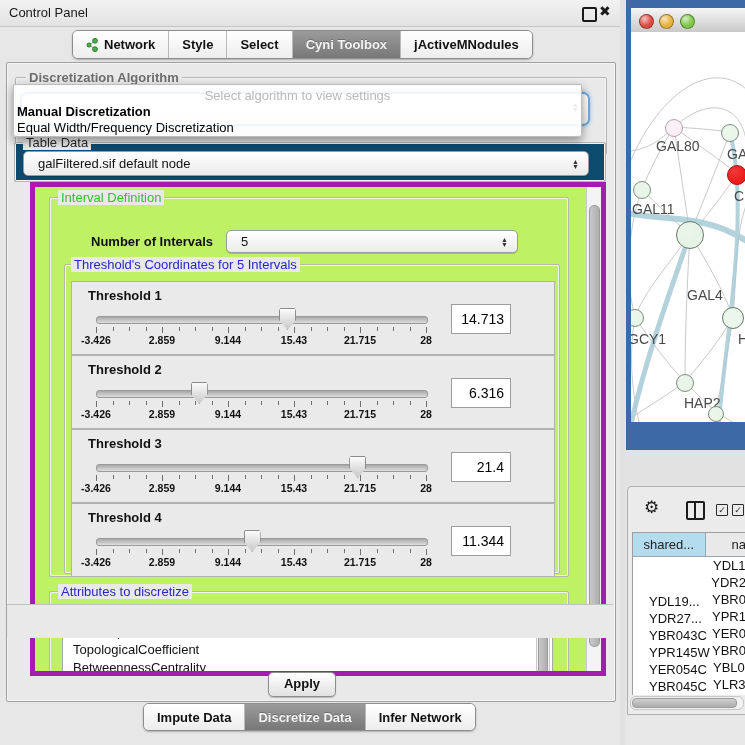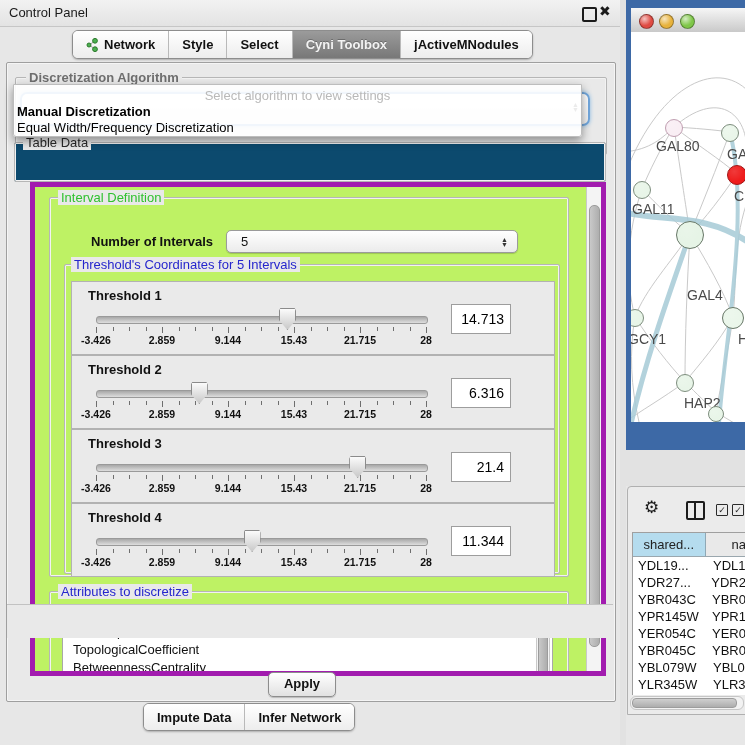--- a/index.html
+++ b/index.html
@@ -85,21 +85,21 @@
   #col-icon{left:686px;top:501px;width:15px;height:15px;border:2px solid #1c1c1c;border-radius:2px;}
   #col-icon:before{content:"";position:absolute;left:6px;top:0;width:2px;height:15px;background:#1c1c1c;}
   .cbx{position:absolute;top:504px;width:10px;height:10px;border:1.5px solid #2a2a2a;border-radius:1px;font-size:9px;line-height:10px;text-align:center;color:#2a2a2a;font-weight:bold;}
   #net-table{left:632px;top:532px;width:113px;height:162px;background:#fff;border:1px solid #9f9f9f;border-bottom:none;overflow:hidden;font-size:13px;}
   .th-row{display:flex;height:23px;border-bottom:1px solid #9aa7ae;}
   .th-cell{box-sizing:border-box;text-align:center;line-height:23px;color:#222;}
   .th-cell.c1{width:78px;background:#b5dcee;border-right:1px solid #8fa8b5;}
   .th-cell.c2{flex:1;background:#e9e9e9;text-align:left;padding-left:26px;}
   .td-row{display:flex;height:17px;line-height:17px;}
   .td-cell{box-sizing:border-box;color:#111;}
-  .td-cell.c1{width:78px;padding-left:5px;}
+  .td-cell.c1{width:78px;padding-left:16px;margin-top:36px;}
   .td-cell.c2{flex:1;padding-left:2px;}
   #hscroll{left:630px;top:696px;width:112px;height:12px;background:#f2f2f2;border:1px solid #c6c6c6;border-radius:6px;}
   #hthumb{left:632px;top:698px;width:103px;height:8px;background:linear-gradient(#cfcfcf,#adadad);border:1px solid #9c9c9c;border-radius:4px;}
 
   svg{display:block;}
   .netico{width:13px;height:14px;}
 </style>
 </head>
 <body>
 
@@ -148,20 +148,24 @@
 </div>
 
 <div class="abs" id="alg-popup">
   <div class="ph">Select algorithm to view settings</div>
   <div class="opt1">Manual Discretization</div>
   <div class="opt2">Equal Width/Frequency Discretization</div>
 </div>
 
 <div class="abs gbox" style="left:14px;top:142px;width:590px;height:38px;background:#0c4a6e;">
   <div class="gtitle dark" style="left:8px;top:-8px;">Table Data</div>
+  <div class="combo" style="left:8px;top:8px;width:564px;height:23px;">
+    <span class="cval">galFiltered.sif default node</span>
+    <span class="spin">▲<br>▼</span>
+  </div>
 </div>
 
 <div class="abs" id="viewport">
 
   <div class="gbox" style="left:14px;top:10px;width:518px;height:378px;">
     <div class="gtitle green" style="left:8px;top:-8px;">Interval Definition</div>
 
     <div class="abs" style="left:41px;top:36px;font-size:13px;font-weight:bold;text-align:right;">Number of Intervals</div>
     <div class="combo" style="left:176px;top:32px;width:290px;height:21px;">
       <span class="cval">5</span>
@@ -325,20 +329,23 @@
   </div>
 </div>
 
 <div class="abs" id="apply-bar"></div>
 <div class="abs" id="apply-btn">Apply</div>
 
 <div class="abs tabstrip" id="bottom-tabs">
     <div class="tab">
       <span>Impute Data</span>
     </div>
+    <div class="tab sel">
+      <span>Discretize Data</span>
+    </div>
     <div class="tab">
       <span>Infer Network</span>
     </div>
   </div>
 
 <div class="abs" id="gap-strip"></div>
 
 <div class="abs" id="net-window">
   <div class="abs" id="net-titlebar" style="left:5px;top:8px;">
     <div class="light" id="tl-red" style="left: 8px; background: radial-gradient(circle at 35% 30%, rgba(255, 255, 255, 0.667), transparent 55%), rgb(223, 75, 67); border: 1px solid rgba(0, 0, 0, 0.35);"></div>

